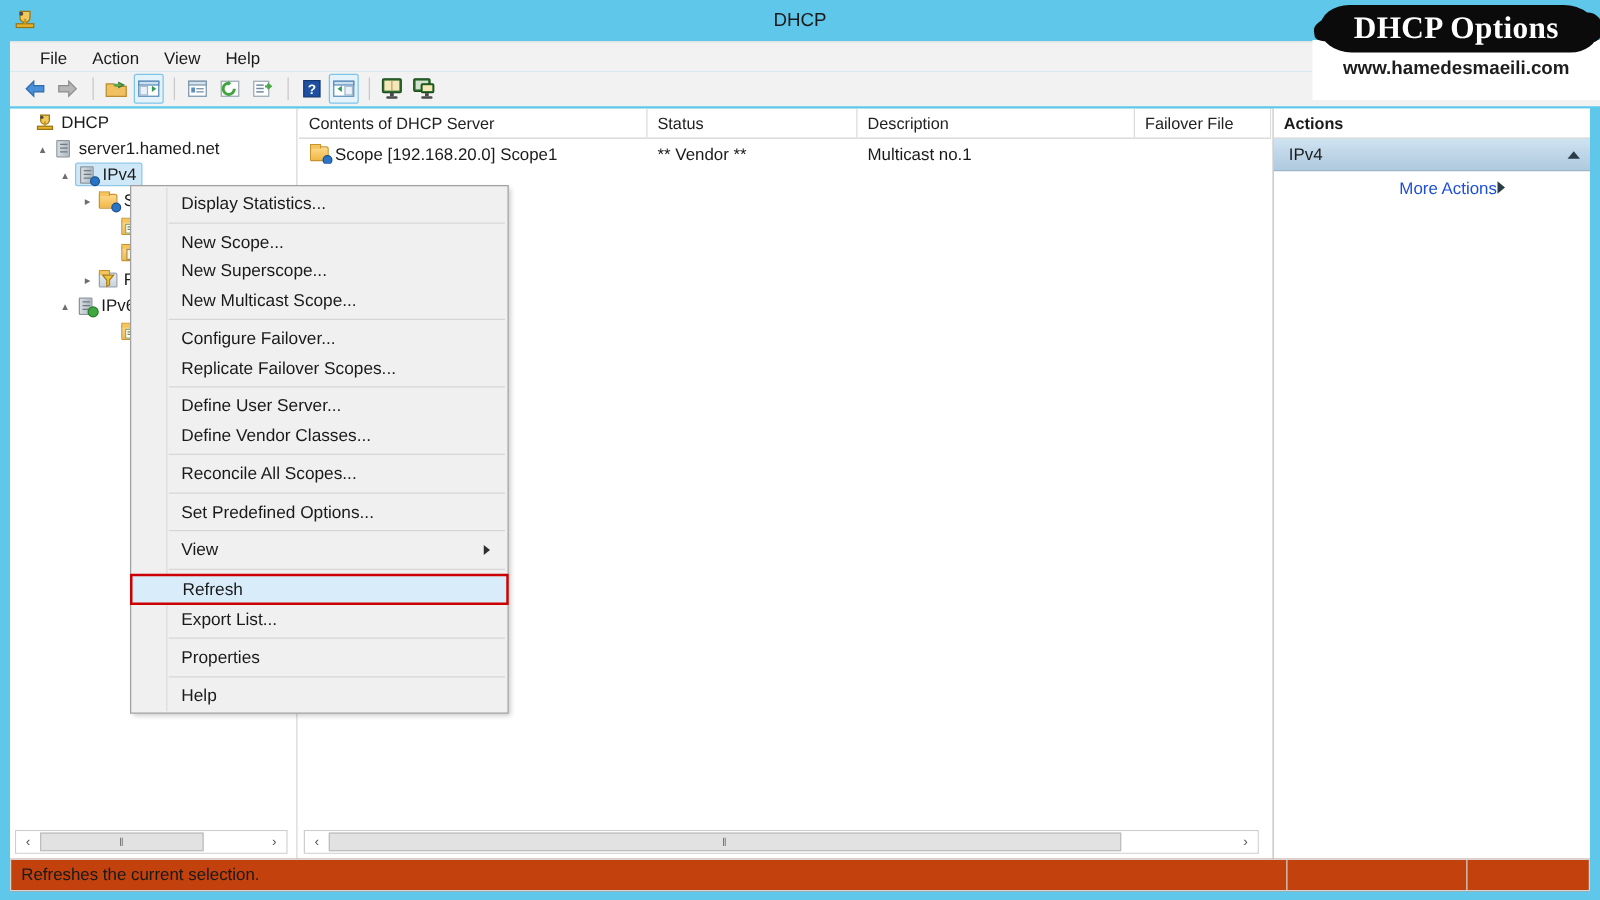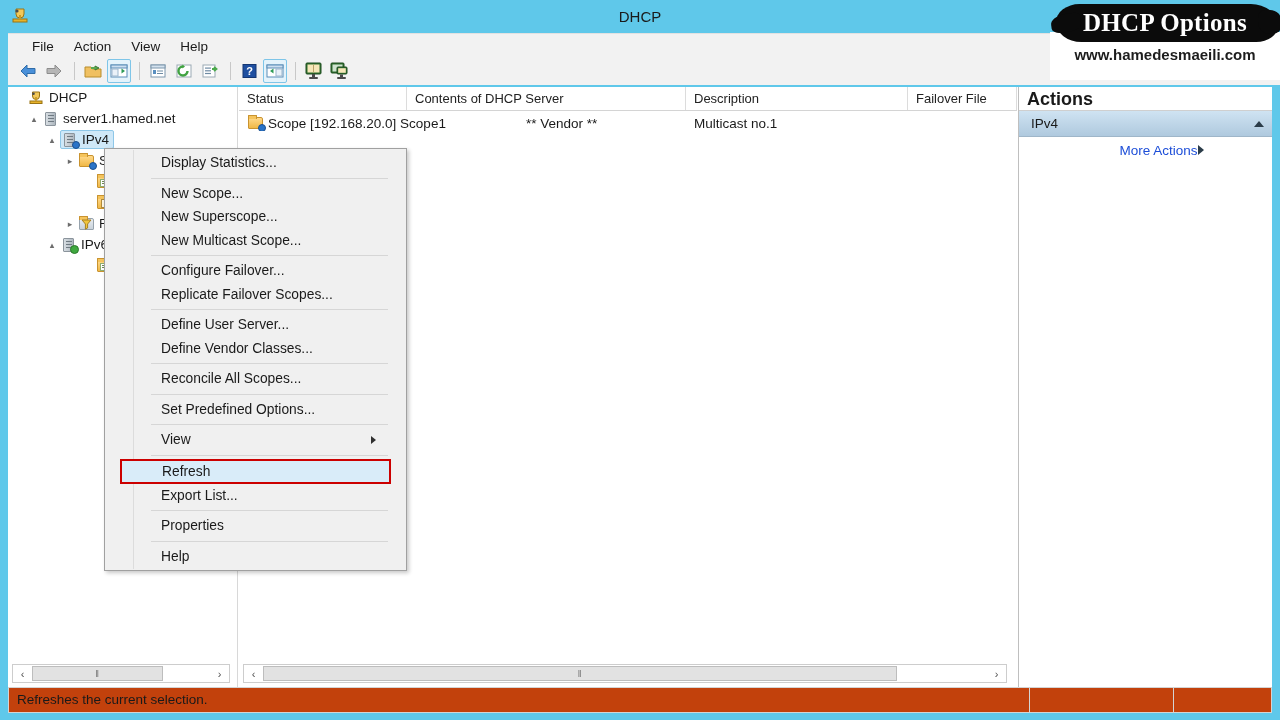--- a/index.html
+++ b/index.html
@@ -101,21 +101,21 @@
   .lv-row { display: flex; align-items: center; height: 24px; font-size: 13.5px; color: #1a1a1a; }
   .lv-cell { padding-left: 8px; white-space: nowrap; overflow: hidden; display: flex; align-items: center; }
 
   
   .actions-pane {
     position: absolute; left: 1010px; top: 0; width: 254px; height: 600px;
     background: #ffffff; border-left: 1px solid #bfbfbf;
   }
   .actions-title {
     height: 24px; line-height: 24px; padding-left: 8px;
-    font-size: 18px; font-weight: bold; color: #1a1a1a;
+    font-size: 13px; font-weight: bold; color: #1a1a1a;
     border-bottom: 1px solid #cfcfcf; background: #ffffff;
   }
   .actions-group {
     height: 26px; display: flex; align-items: center; justify-content: space-between;
     padding: 0 8px 0 12px;
     background: linear-gradient(to bottom, #cfe3f2 0%, #afc9de 100%);
     border-bottom: 1px solid #9fb6c9;
     font-size: 13.5px; color: #1a1a1a;
   }
   .actions-item {
@@ -148,21 +148,21 @@
     background: #c2410c; border: 1px solid #d4d4d4; display: flex;
   }
   .sb-cell { height: 24px; line-height: 24px; font-size: 13.5px; color: #1a1a1a; padding-left: 8px; }
   .sb-div { width: 1px; background: #d4d4d4; }
 
   
   .ctxmenu {
     position: absolute; left: 104px; top: 148px; width: 303px;
     background: #f0f0f0; border: 1px solid #a0a0a0;
     box-shadow: 2px 2px 4px rgba(0,0,0,0.22);
-    padding: 2px 16px;
+    padding: 2px 0;
     z-index: 50;
   }
   .ctx-gutter {
     position: absolute; left: 1px; top: 1px; bottom: 1px; width: 28px;
     background: #f0f0f0; border-right: 1px solid #dcdcdc;
   }
   .ctx-item {
     position: relative; height: 23.5px; display: flex; align-items: center;
     justify-content: space-between;
     padding-left: 40px; padding-right: 14px;
@@ -468,22 +468,22 @@
         <div class="hs-btn">‹</div>
         <div class="hs-track">
           <div class="hs-thumb" style="left:0; width:131px;">‖</div>
         </div>
         <div class="hs-btn">›</div>
       </div>
     </div>
 
     <div class="list-pane">
       <div class="lv-header">
+        <div class="lv-col" style="width:279px;">Contents of DHCP Server</div>
         <div class="lv-col" style="width:168px;">Status</div>
-        <div class="lv-col" style="width:279px;">Contents of DHCP Server</div>
         <div class="lv-col" style="width:222px;">Description</div>
         <div class="lv-col" style="width:109px;">Failover File</div>
       </div>
 
       <div class="lv-row">
         <div class="lv-cell" style="width:279px;">
           <span style="position:relative;display:inline-block;width:18px;height:16px;margin-right:3px;">
             <span class="folder"></span>
               <span class="badge-info"></span>
           </span>

